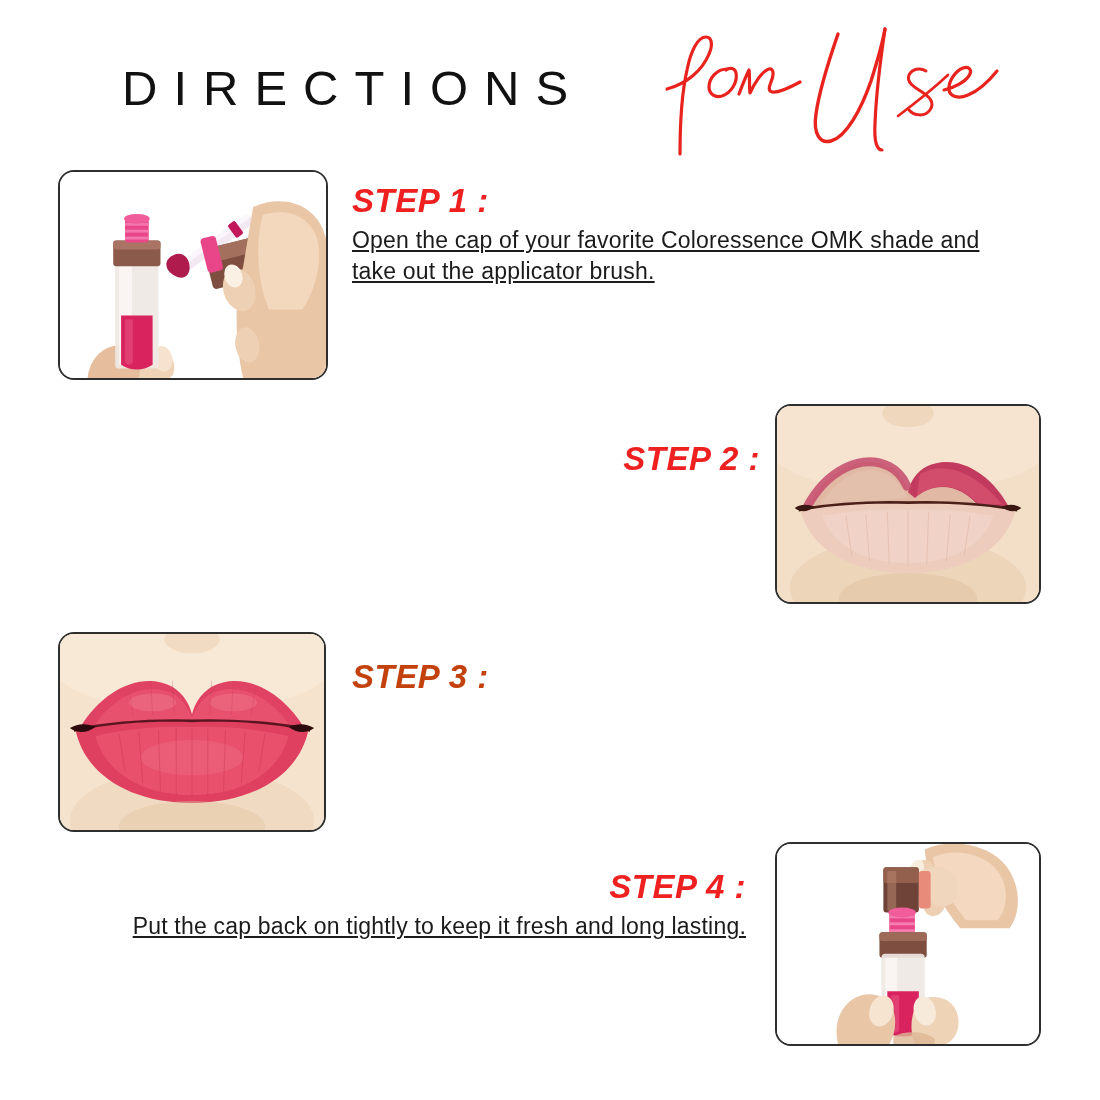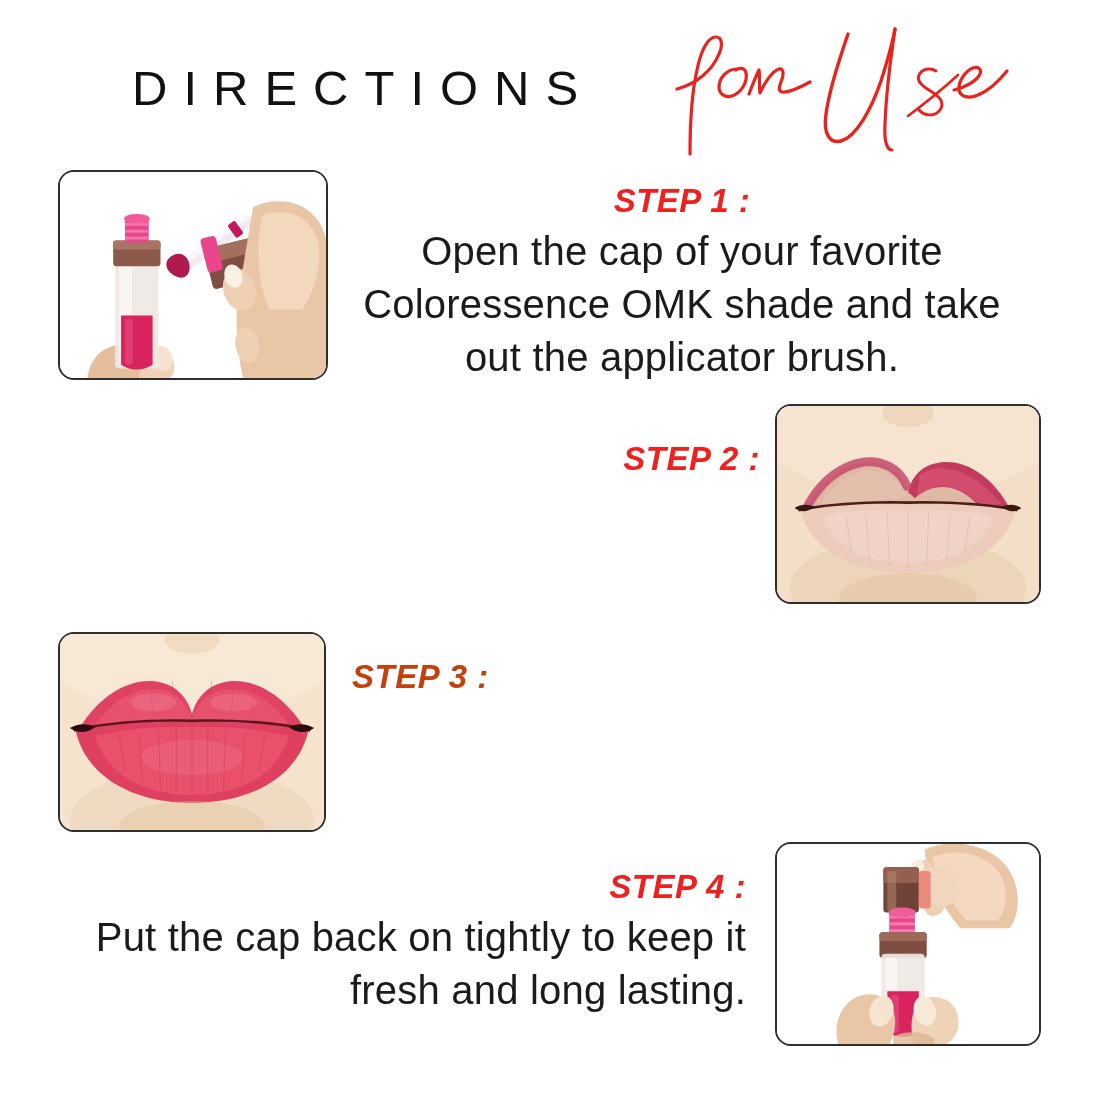--- a/index.html
+++ b/index.html
@@ -12,21 +12,21 @@
     height: 1100px;
     position: relative;
     overflow: hidden;
     font-family: "Liberation Sans", sans-serif;
     -webkit-font-smoothing: antialiased;
   }
 
   
   #header {
     position: absolute;
-    left: 10px;
+    left: 0;
     top: 52px;
     width: 1028px;
     height: 110px;
   }
   #title-directions {
     position: absolute;
     left: 122px;
     top: 12px;
     font-family: "Liberation Sans", sans-serif;
     font-size: 49px;
@@ -63,31 +63,32 @@
     font-style: italic;
     font-weight: bold;
     font-size: 33px;
     letter-spacing: 0.5px;
     line-height: 1.18;
     margin: 0 0 4px 0;
   }
   .step-body {
     font-family: "Liberation Sans", sans-serif;
     font-weight: 300;
-    font-size: 40px;
+    font-size: 23px;
     line-height: 1.33;
     color: #1b1b1b;
     margin: 0;
     letter-spacing: 0.2px;
+    text-decoration: underline;
   }
   .align-left  { text-align: left; }
   .align-right { text-align: right; }
 
   
-  #step1 { left: 352px; top: 182px;  width: 660px; text-align: center; }
+  #step1 { left: 352px; top: 182px;  width: 660px; }
   #step2 { left: 38px;  top: 440px;  width: 722px; }
   #step3 { left: 352px; top: 658px;  width: 660px; }
   #step4 { left: 64px;  top: 868px;  width: 682px; }
 
   #frame1 { left: 58px;  top: 170px; width: 270px; height: 210px; }
   #frame2 { left: 775px; top: 404px; width: 266px; height: 200px; }
   #frame3 { left: 58px;  top: 632px; width: 268px; height: 200px; }
   #frame4 { left: 775px; top: 842px; width: 266px; height: 204px; }
 </style>
 </head>

